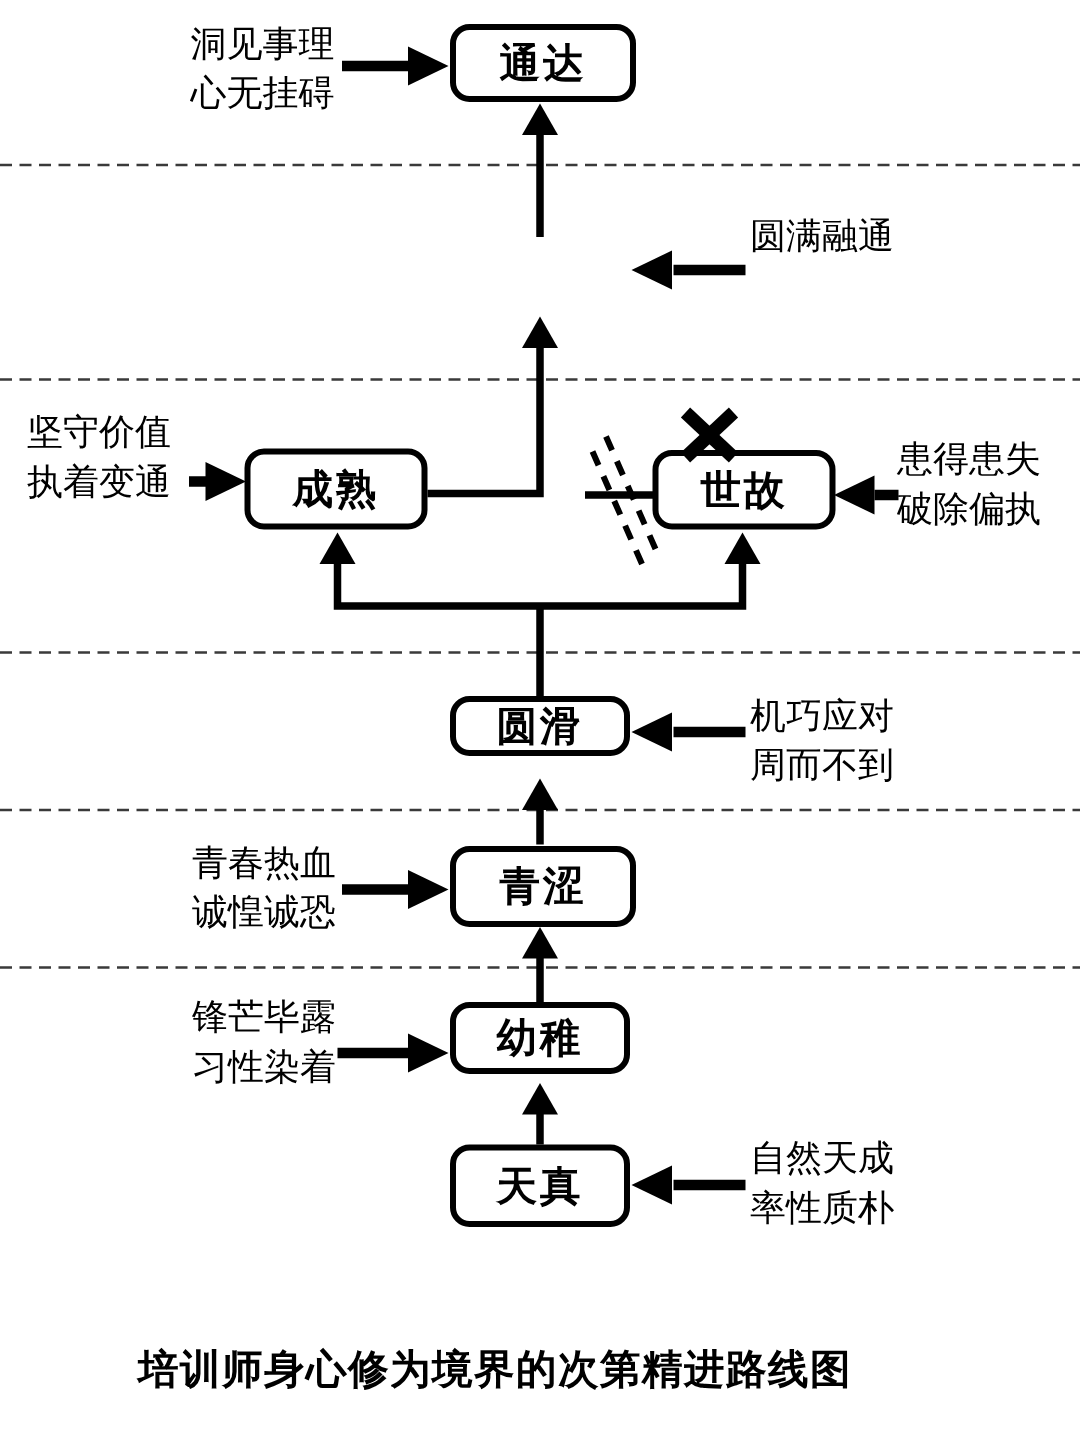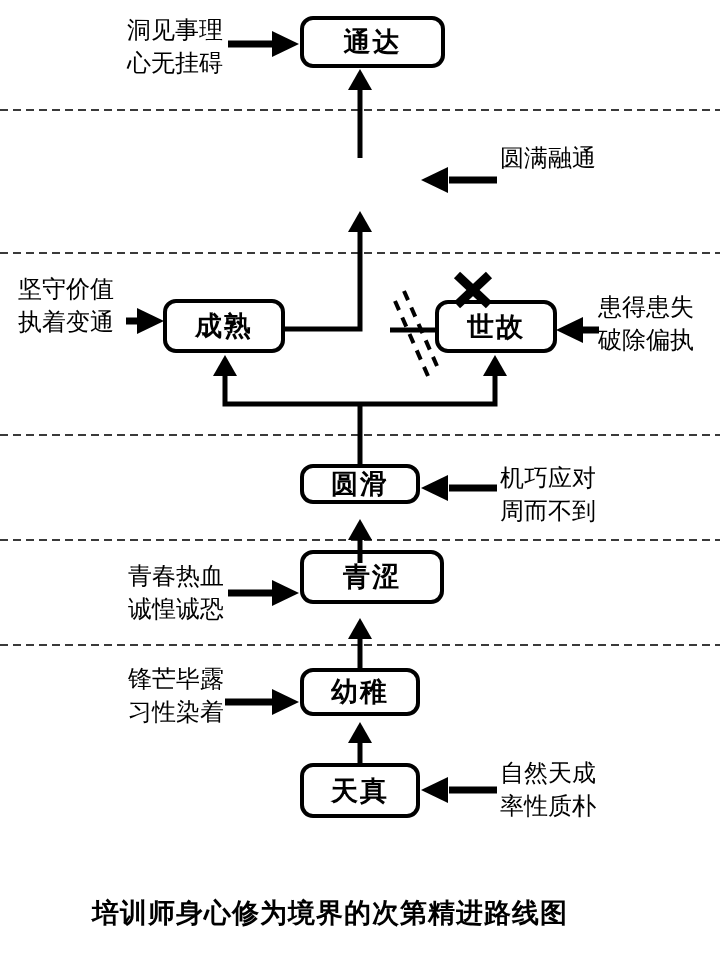--- a/index.html
+++ b/index.html
@@ -22,33 +22,33 @@
   .page-title{
     position:absolute;left:0;right:60px;top:895px;text-align:center;
     font-size:27px;font-weight:bold;letter-spacing:1px;z-index:4;
   }
 </style>
 </head>
 <body>
 
 <div class="canvas">
 
-  <div class="stage-box" style="left:300px;top:16px;width:145px;height:52px">
+  <div class="stage-box" style="left:300px;top:16px;width:124px;height:52px">
     <span>通达</span>
   </div>
   <div class="stage-box" style="left:163px;top:299px;width:122px;height:54px">
     <span>成熟</span>
   </div>
   <div class="stage-box" style="left:435px;top:300px;width:122px;height:53px">
     <span>世故</span>
   </div>
   <div class="stage-box" style="left:300px;top:464px;width:120px;height:40px">
     <span>圆滑</span>
   </div>
-  <div class="stage-box" style="left:300px;top:550px;width:144px;height:54px">
+  <div class="stage-box" style="left:300px;top:564px;width:124px;height:54px">
     <span>青涩</span>
   </div>
   <div class="stage-box" style="left:300px;top:668px;width:120px;height:48px">
     <span>幼稚</span>
   </div>
   <div class="stage-box" style="left:300px;top:763px;width:120px;height:55px">
     <span>天真</span>
   </div>
 
   <svg class="connector-layer" width="720" height="960" viewBox="0 0 720 960">

